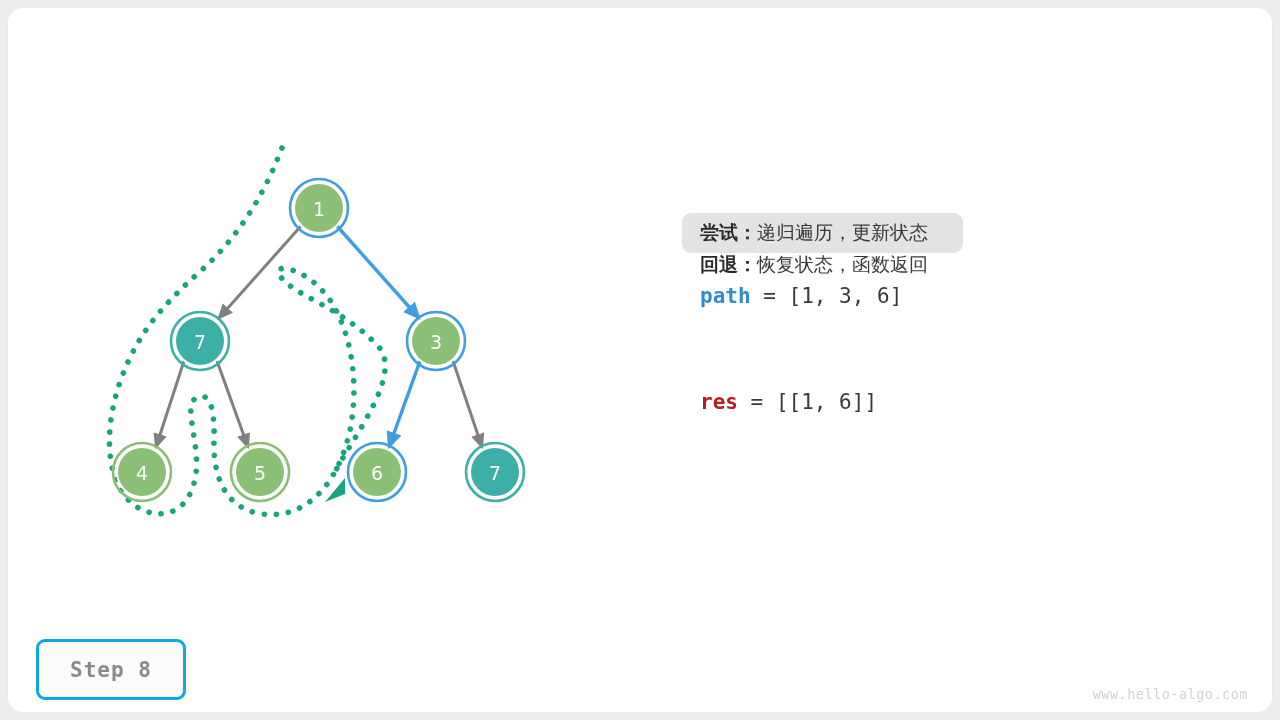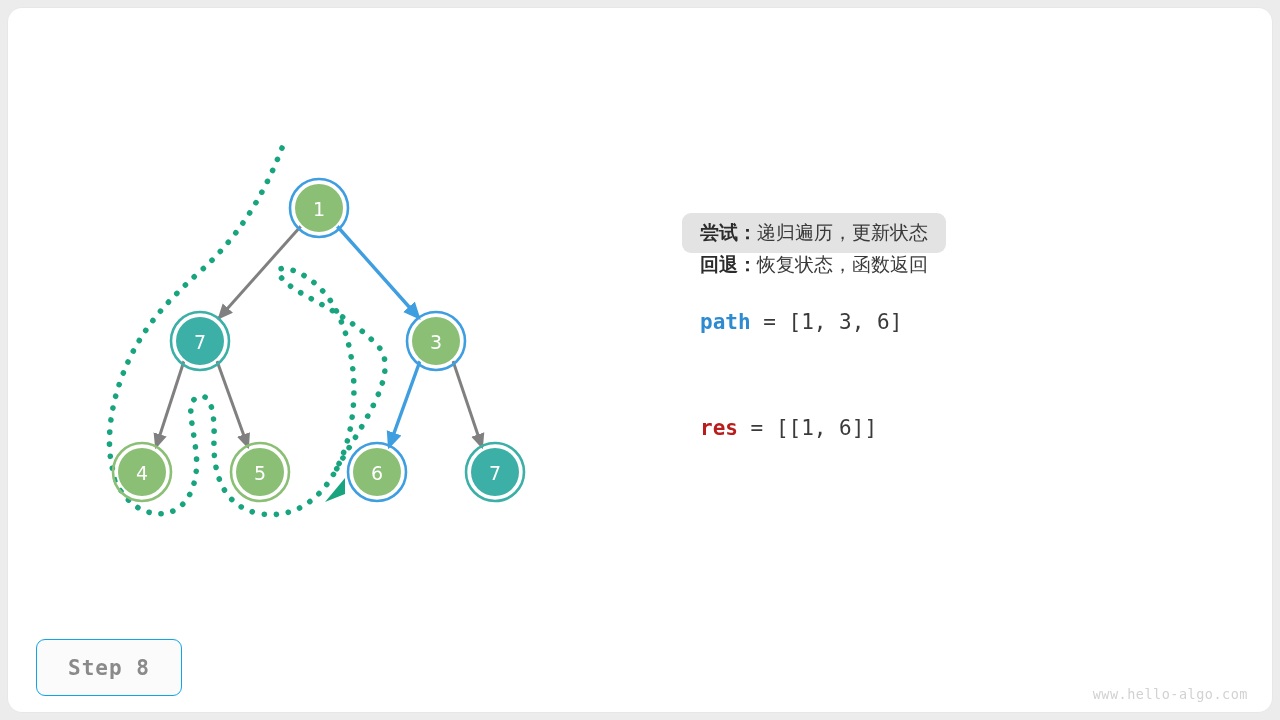--- a/index.html
+++ b/index.html
@@ -53,51 +53,51 @@
     font-family: "DejaVu Sans", "Liberation Sans", sans-serif;
     font-size: 19px;
     color: #3a3a3a;
     line-height: 1;
     white-space: nowrap;
   }
   #try-row {
     display: inline-block;
     background: #e3e3e3;
     border-radius: 9px;
-    padding: 10px 18px 11px 18px;
+    padding: 10px 35px 11px 18px;
     margin-left: -4px;
   }
   #back-row {
     margin-top: 2px;
     padding: 0 14px;
   }
   .info-key {
     font-weight: bold;
     color: #2b2b2b;
   }
   .code-line {
     font-family: "DejaVu Sans Mono", "Liberation Mono", monospace;
     font-size: 21px;
     color: #3a3a3a;
     white-space: pre;
     padding: 0 14px;
   }
-  #path-line { margin-top: 36px; }
+  #path-line { margin-top: 10px; }
   #res-line  { margin-top: 82px; }
   .var-path { color: #2e8bd0; font-weight: bold; }
   .var-res  { color: #b91c1c; font-weight: bold; }
 
   
   #step-badge {
     position: absolute;
     left: 36px;
     top: 639px;
     width: 144px;
     height: 55px;
-    border: 1px solid #0ea5e9;
+    border: 3px solid #0ea5e9;
     border-radius: 9px;
     background: #fbfbfb;
     display: flex;
     align-items: center;
     justify-content: center;
   }
   #step-text {
     font-family: "DejaVu Sans Mono", "Liberation Mono", monospace;
     font-size: 21px;
     font-weight: bold;

